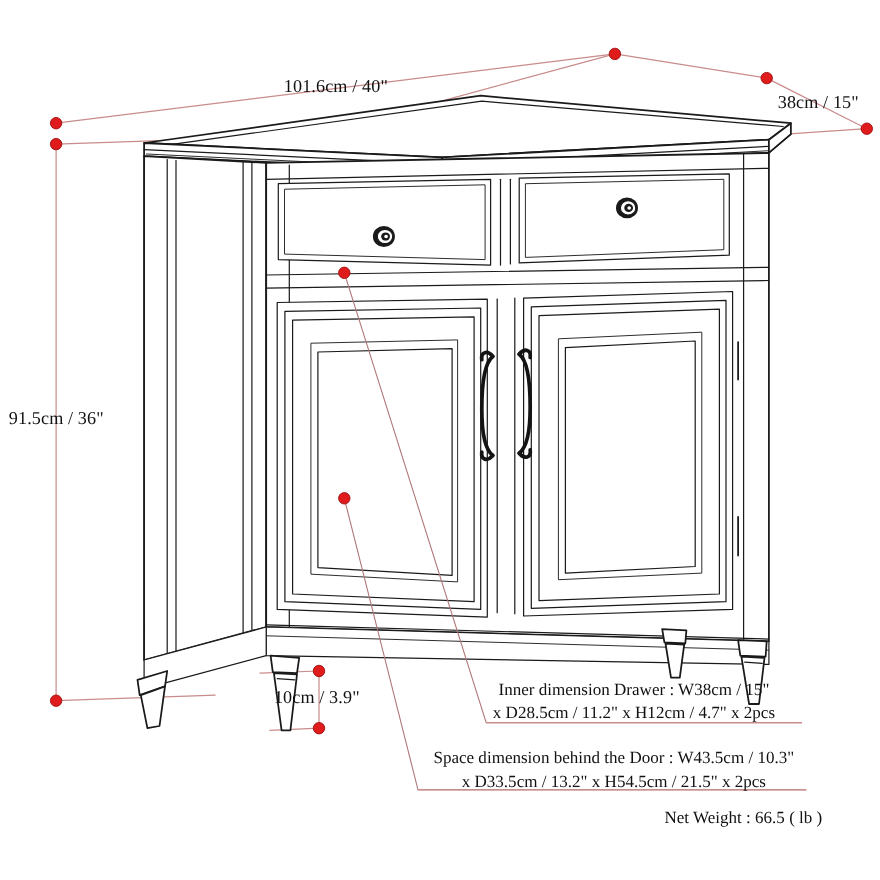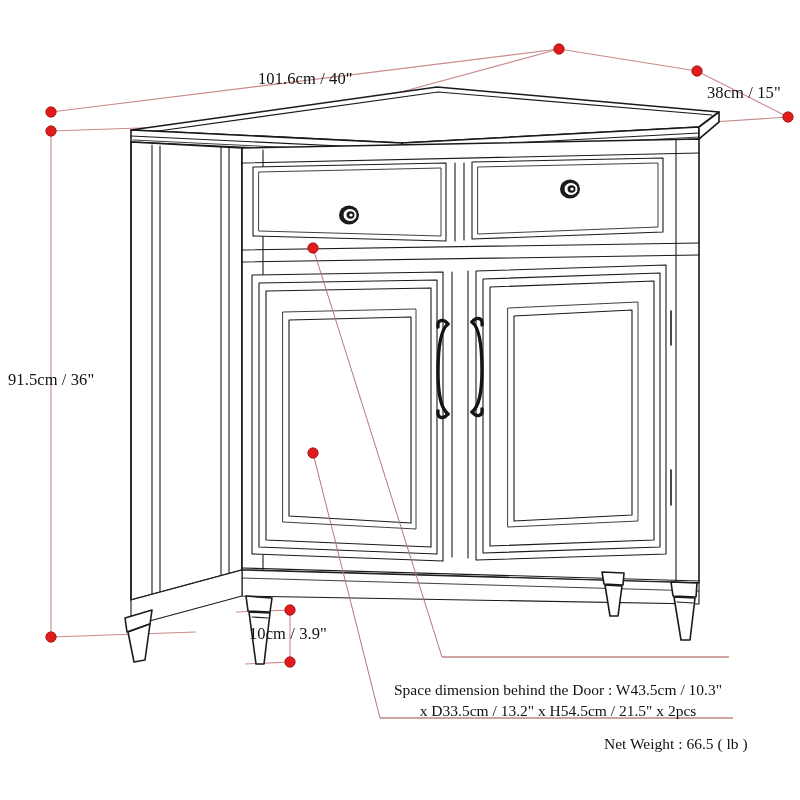--- a/index.html
+++ b/index.html
@@ -309,20 +309,24 @@
       <circle class="dim-dot" cx="313" cy="248" r="5.2"></circle>
       <circle class="dim-dot" cx="313" cy="453" r="5.2"></circle>
     </g>
   </svg>
 
   <div class="dim-text size-w">101.6cm / 40"</div>
   <div class="dim-text size-d">38cm / 15"</div>
   <div class="dim-text size-h">91.5cm / 36"</div>
   <div class="dim-text size-leg">10cm / 3.9"</div>
 
+  <div class="note-block note-drawer">
+    <div>Inner dimension Drawer : W38cm / 15"</div>
+    <div>x D28.5cm / 11.2" x H12cm / 4.7" x 2pcs</div>
+  </div>
 
   <div class="note-block note-door">
     <div>Space dimension behind the Door  : W43.5cm / 10.3"</div>
     <div>x D33.5cm / 13.2" x H54.5cm / 21.5" x 2pcs</div>
   </div>
 
   <div class="note-weight">Net Weight : 66.5 ( lb )</div>
 
 </div>
 

